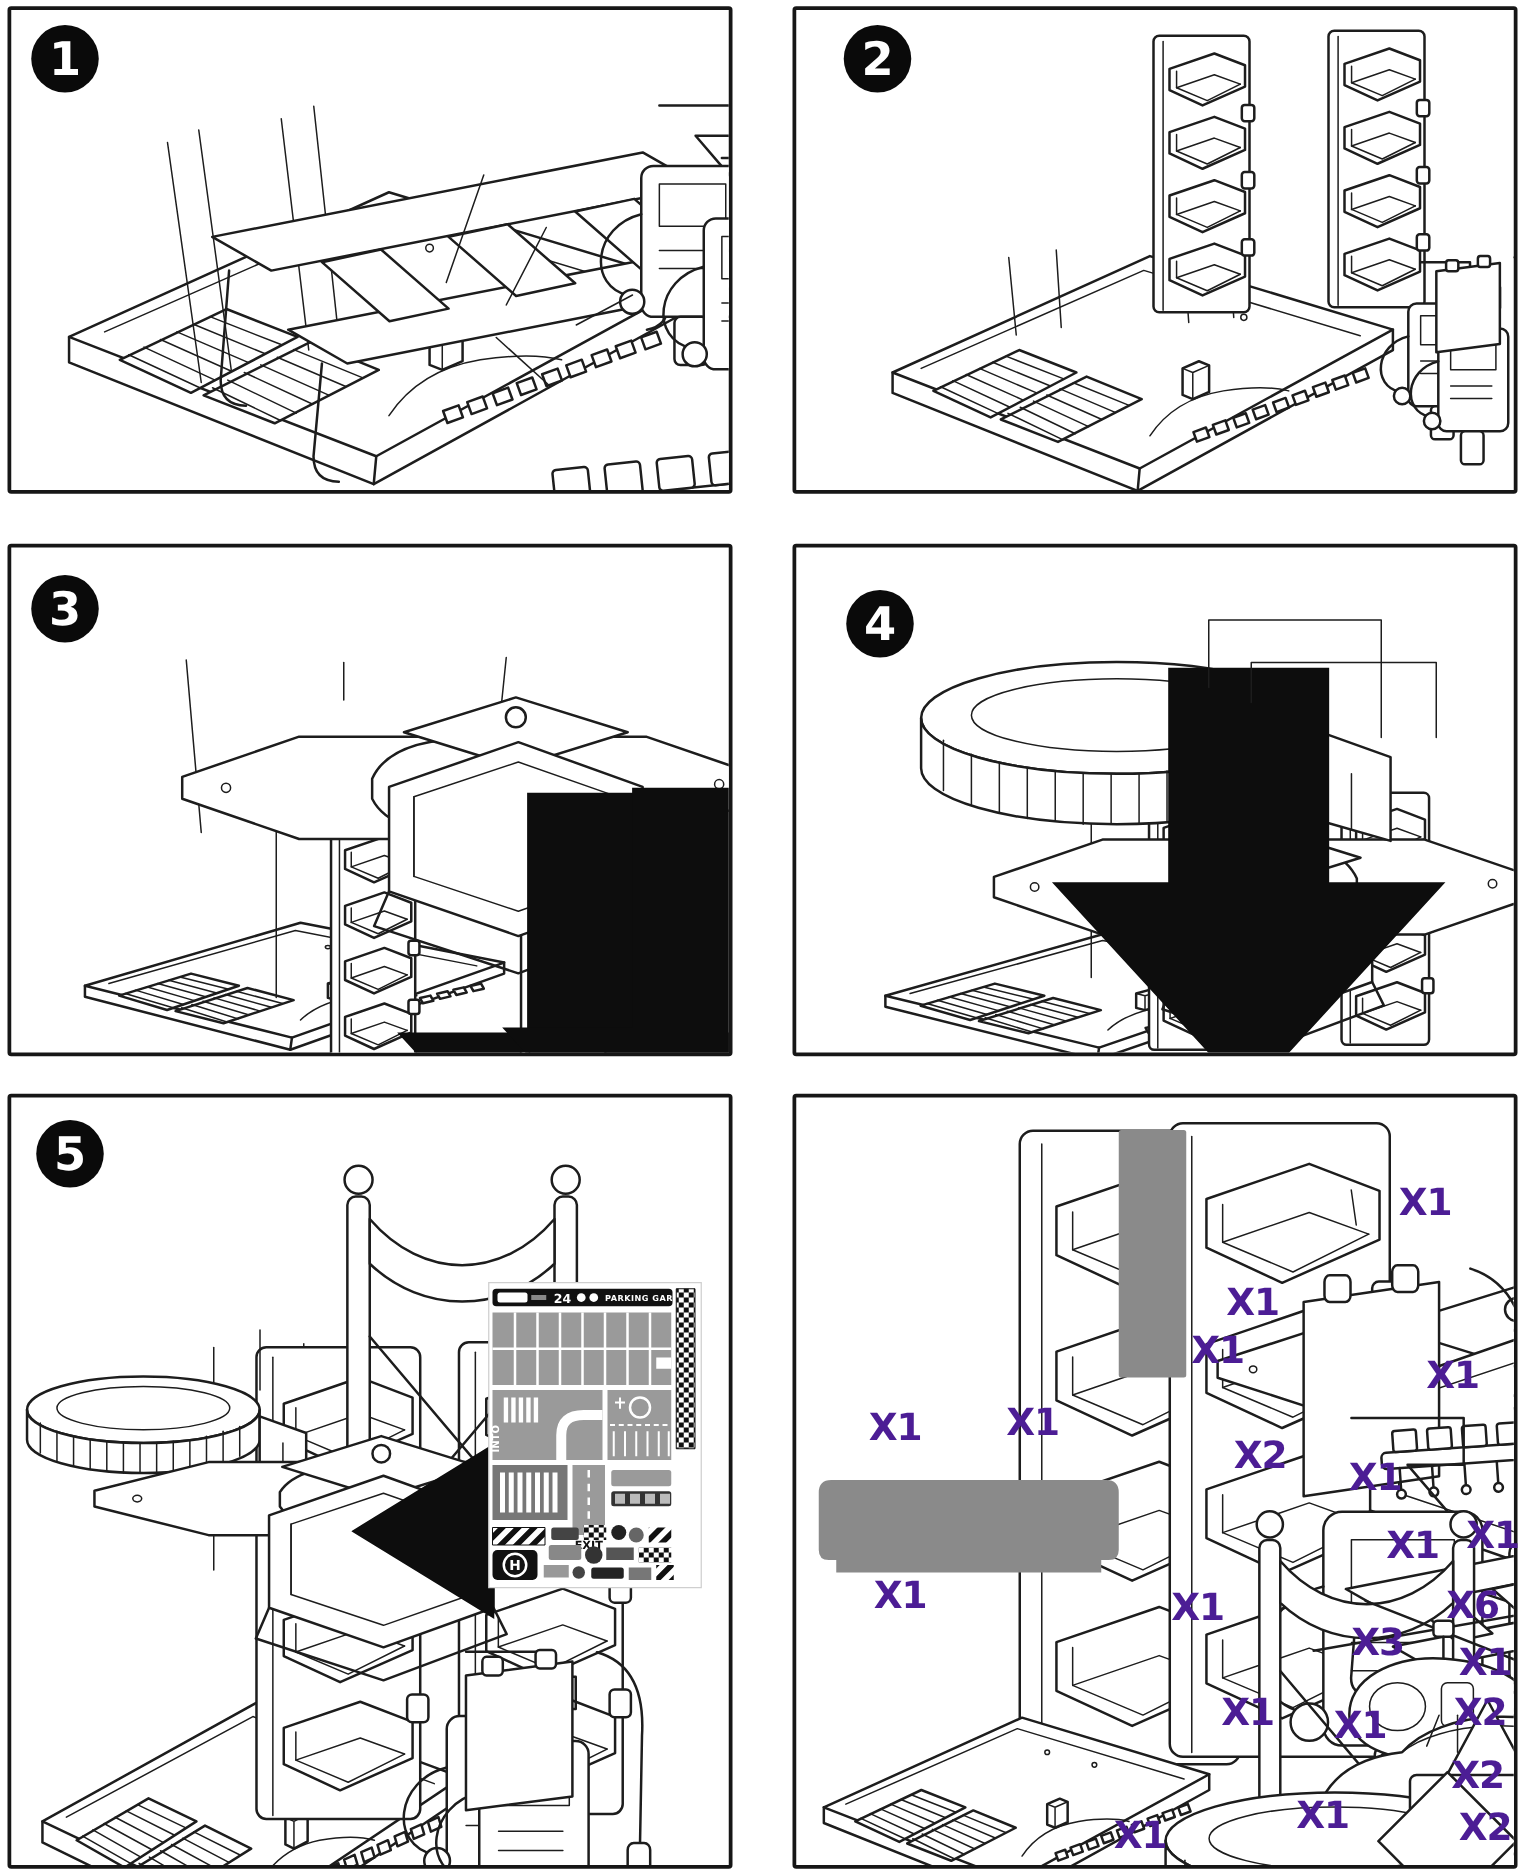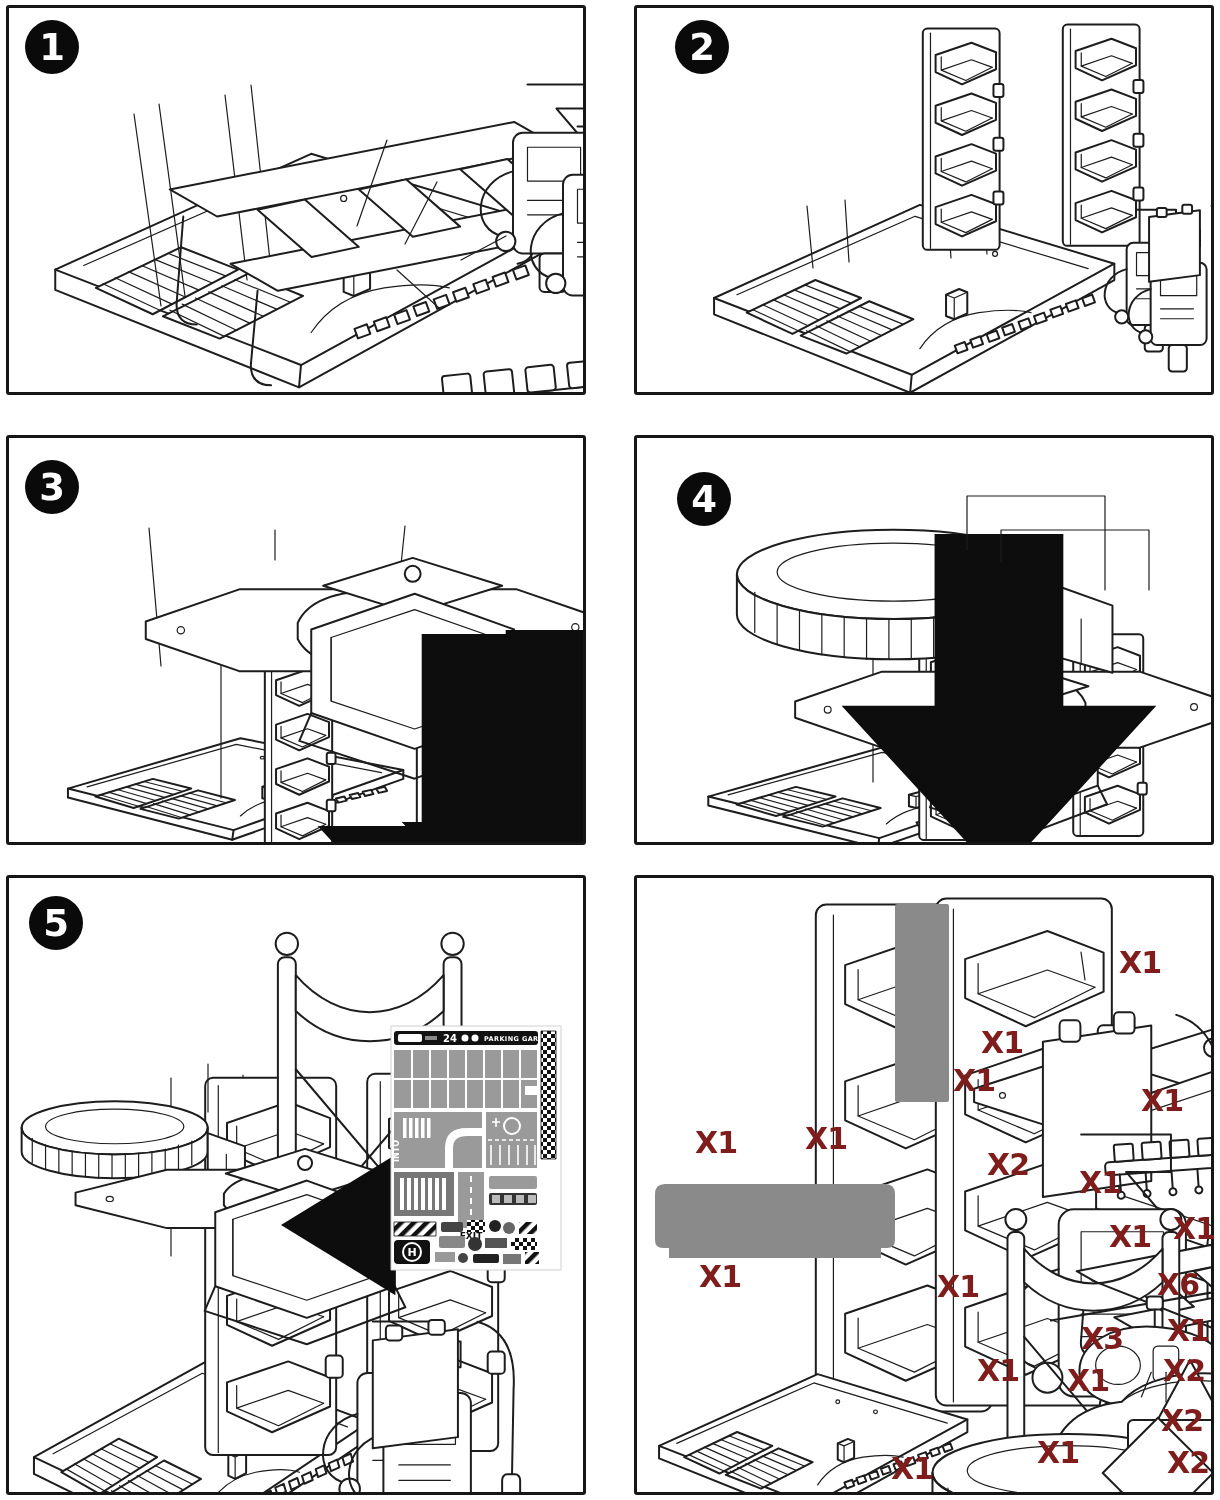--- a/index.html
+++ b/index.html
@@ -2,21 +2,21 @@
 <html><head>
 <meta charset="utf-8">
 <style>
   html,body{margin:0;padding:0;background:#fff;}
   #page{position:relative;width:1220px;height:1500px;background:#fff;overflow:hidden;
         font-family:"DejaVu Sans","Liberation Sans",sans-serif;}
   .panel{position:absolute;border:3px solid #161616;border-radius:3px;background:#fff;box-sizing:border-box;}
   .panel svg.scene{position:absolute;left:0;top:0;}
   .badge{position:absolute;width:54px;height:54px;border-radius:50%;background:#0a0a0a;color:#fff;
          display:flex;align-items:center;justify-content:center;font-size:37px;font-weight:bold;z-index:5;}
-  .qty{position:absolute;font-weight:bold;font-size:30px;letter-spacing:-1px;color:#7f1d1d;z-index:4;line-height:1;}
+  .qty{position:absolute;font-weight:bold;font-size:30px;letter-spacing:-1px;color:#4c1d95;z-index:4;line-height:1;}
   
   .ln{fill:none;stroke:#1d1d1d;stroke-width:2;stroke-linecap:round;stroke-linejoin:round;}
   .fw{fill:#ffffff;}
   .thin{stroke-width:1.2;}
   .blk{fill:#0d0d0d;stroke:none;}
   svg path,svg rect,svg line,svg circle,svg ellipse,svg polyline,svg polygon{vector-effect:non-scaling-stroke;}
 </style>
 </head>
 <body>
 
@@ -685,21 +685,21 @@
     <div class="qty" style="left:316px;top:188px;">X1</div>
     <div class="qty" style="left:482px;top:70px;">X1</div>
     <div class="qty" style="left:344px;top:150px;">X1</div>
     <div class="qty" style="left:504px;top:208px;">X1</div>
     <div class="qty" style="left:350px;top:272px;">X2</div>
     <div class="qty" style="left:442px;top:290px;">X1</div>
     <div class="qty" style="left:536px;top:336px;">X1</div>
     <div class="qty" style="left:62px;top:384px;">X1</div>
     <div class="qty" style="left:300px;top:394px;">X1</div>
     <div class="qty" style="left:472px;top:344px;">X1</div>
-    <div class="qty" style="left:444px;top:446px;text-align:center;">X3</div>
+    <div class="qty" style="left:444px;top:422px;text-align:center;">X3</div>
     <div class="qty" style="left:520px;top:392px;">X6</div>
     <div class="qty" style="left:530px;top:438px;">X1</div>
     <div class="qty" style="left:340px;top:478px;">X1</div>
     <div class="qty" style="left:430px;top:488px;">X1</div>
     <div class="qty" style="left:526px;top:478px;">X2</div>
     <div class="qty" style="left:524px;top:528px;">X2</div>
     <div class="qty" style="left:400px;top:560px;">X1</div>
     <div class="qty" style="left:530px;top:570px;">X2</div>
     <div class="qty" style="left:254px;top:576px;">X1</div>
   </div>

